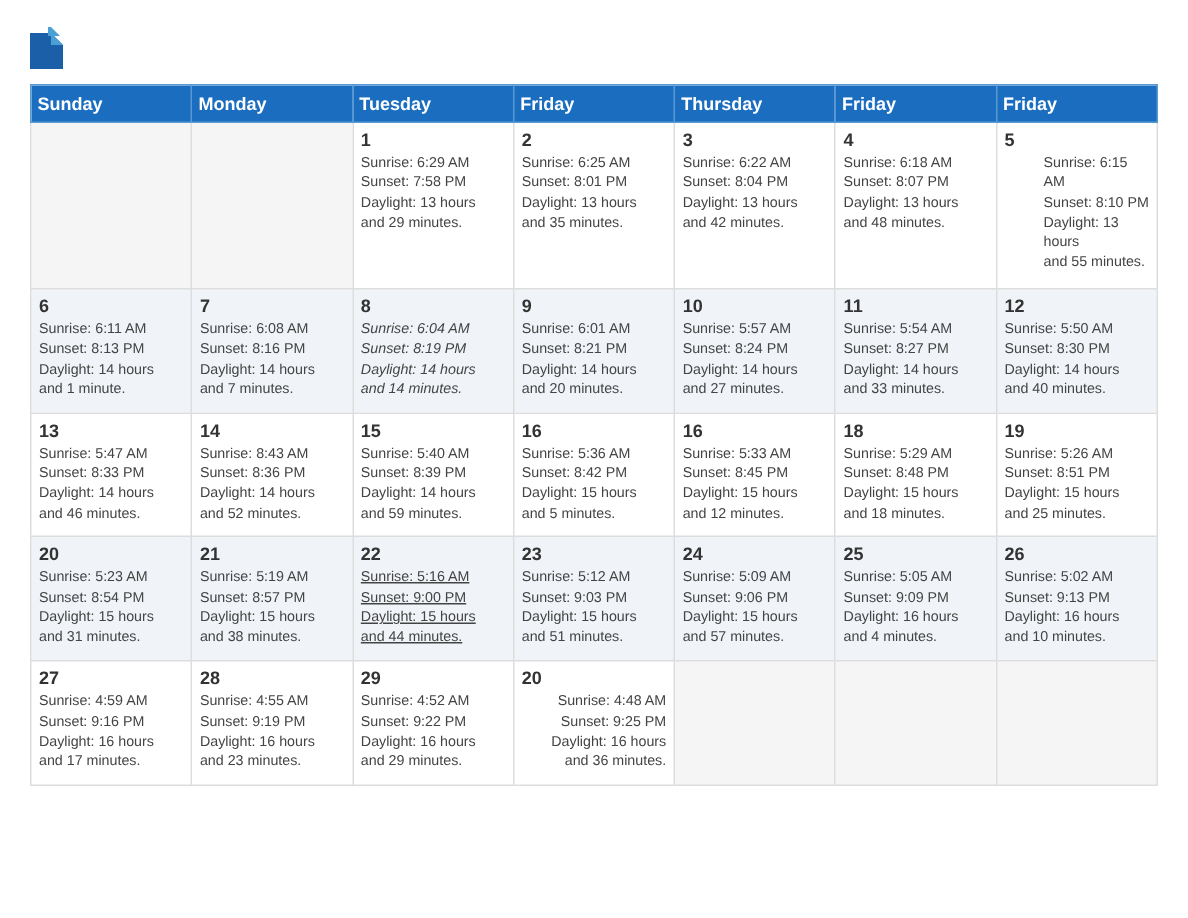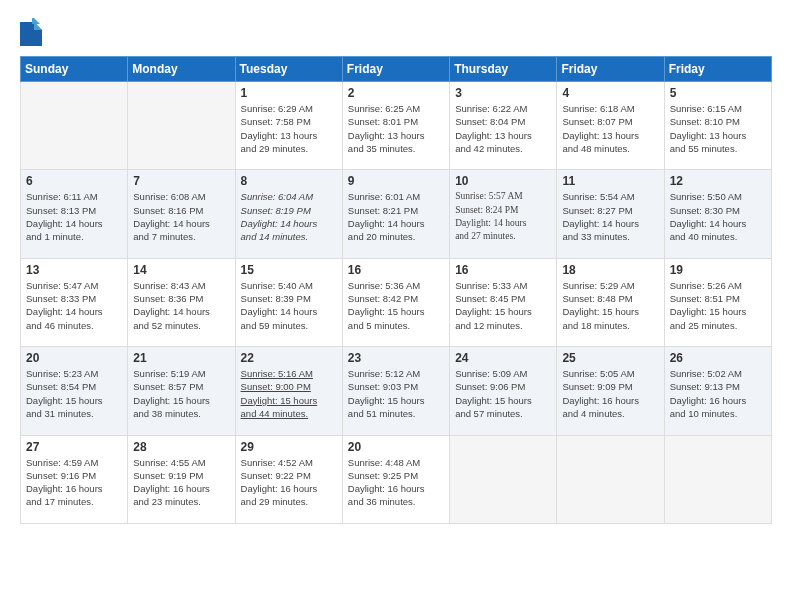--- a/index.html
+++ b/index.html
@@ -165,21 +165,21 @@
           </td>
           <td>
             <span class="day-number">4</span>
             <div class="day-info" style="white-space: pre-line;">Sunrise: 6:18 AM
 Sunset: 8:07 PM
 Daylight: 13 hours
 and 48 minutes.</div>
           </td>
           <td>
             <span class="day-number">5</span>
-            <div class="day-info" style="white-space: pre-line;">Sunrise: 6:15 AM
+            <div class="day-info" style="white-space: pre-line; margin-left: 26px;">Sunrise: 6:15 AM
 Sunset: 8:10 PM
 Daylight: 13 hours
 and 55 minutes.</div>
           </td>
         </tr>
         <tr class="row-shaded">
           <td>
             <span class="day-number">6</span>
             <div class="day-info" style="white-space: pre-line;">Sunrise: 6:11 AM
 Sunset: 8:13 PM
@@ -202,21 +202,21 @@
           </td>
           <td>
             <span class="day-number">9</span>
             <div class="day-info" style="white-space: pre-line;">Sunrise: 6:01 AM
 Sunset: 8:21 PM
 Daylight: 14 hours
 and 20 minutes.</div>
           </td>
           <td>
             <span class="day-number">10</span>
-            <div class="day-info" style="white-space: pre-line; font-family: Liberation Serif, serif;">Sunrise: 5:57 AM
+            <div class="day-info" style="white-space: pre-line;">Sunrise: 5:57 AM
 Sunset: 8:24 PM
 Daylight: 14 hours
 and 27 minutes.</div>
           </td>
           <td>
             <span class="day-number">11</span>
             <div class="day-info" style="white-space: pre-line;">Sunrise: 5:54 AM
 Sunset: 8:27 PM
 Daylight: 14 hours
 and 33 minutes.</div>
@@ -348,21 +348,21 @@
           </td>
           <td>
             <span class="day-number">29</span>
             <div class="day-info" style="white-space: pre-line;">Sunrise: 4:52 AM
 Sunset: 9:22 PM
 Daylight: 16 hours
 and 29 minutes.</div>
           </td>
           <td>
             <span class="day-number">20</span>
-            <div class="day-info" style="white-space: pre-line;">Sunrise: 4:48 AM
+            <div class="day-info" style="white-space: pre-line; text-align: right;">Sunrise: 4:48 AM
 Sunset: 9:25 PM
 Daylight: 16 hours
 and 36 minutes.</div>
           </td>
           <td class="empty"></td>
           <td class="empty"></td>
           <td class="empty"></td>
         </tr>
       </tbody>
   </table>

